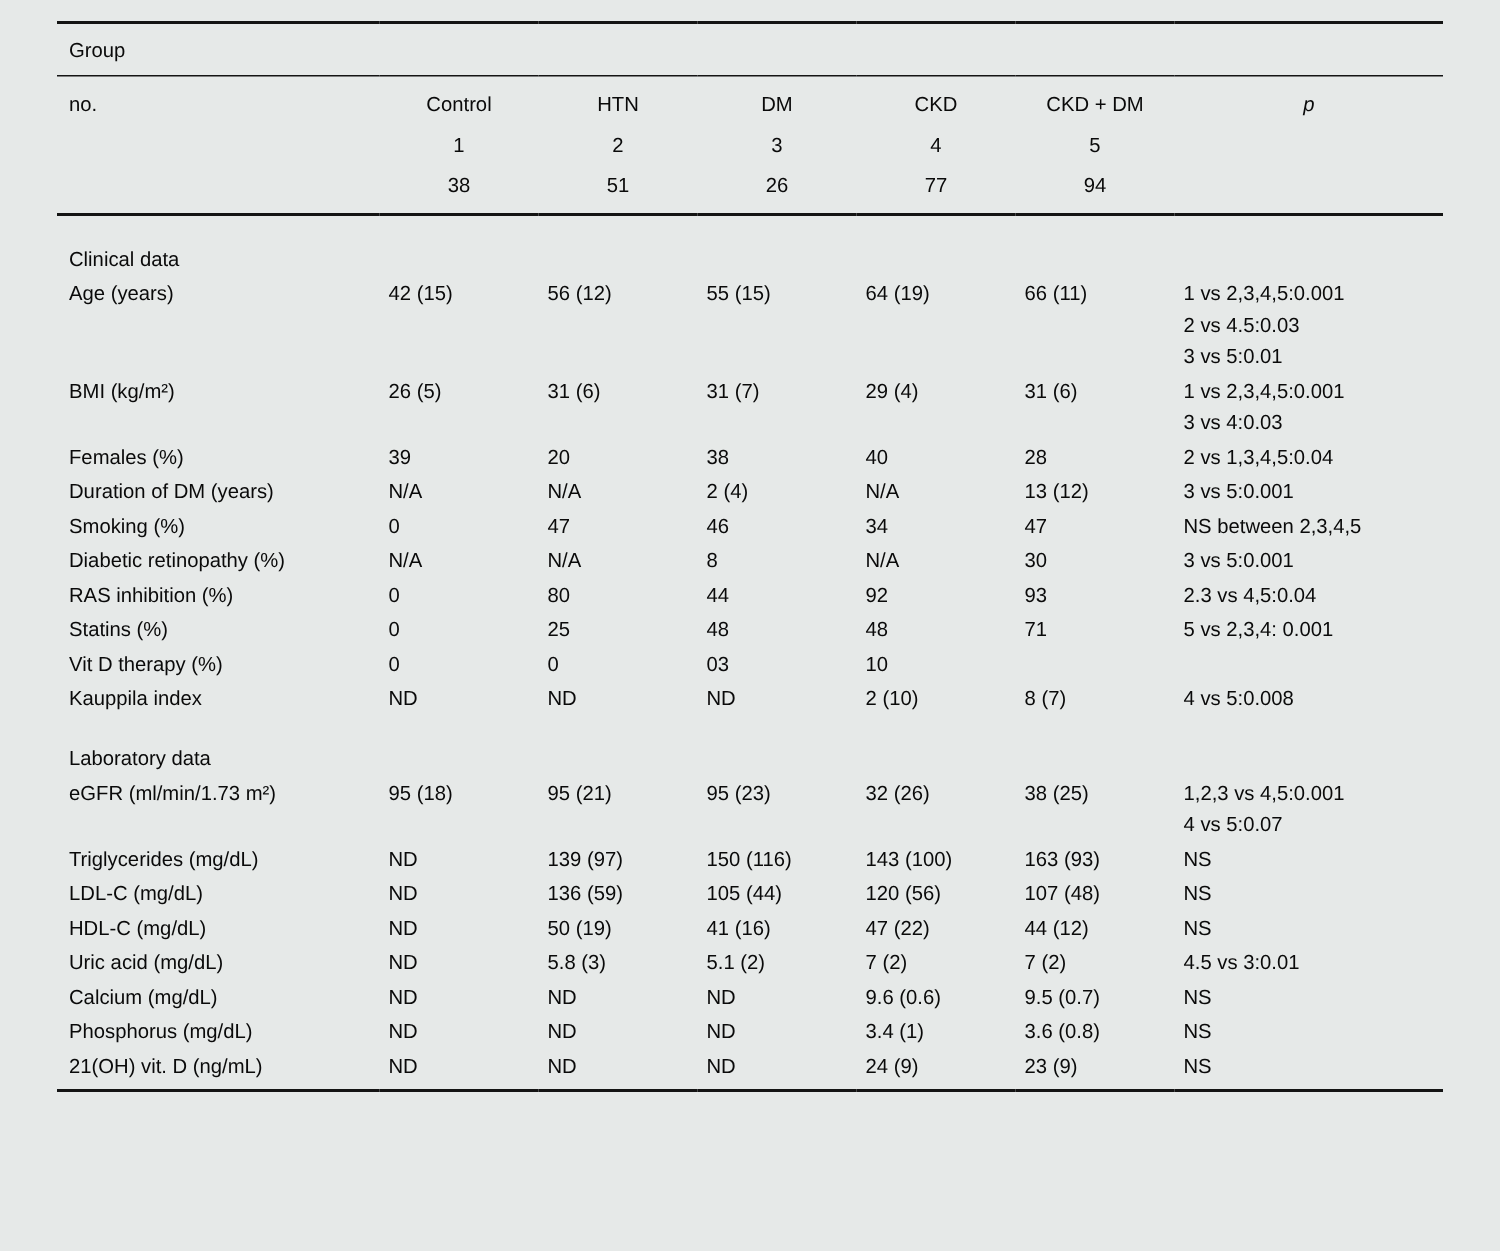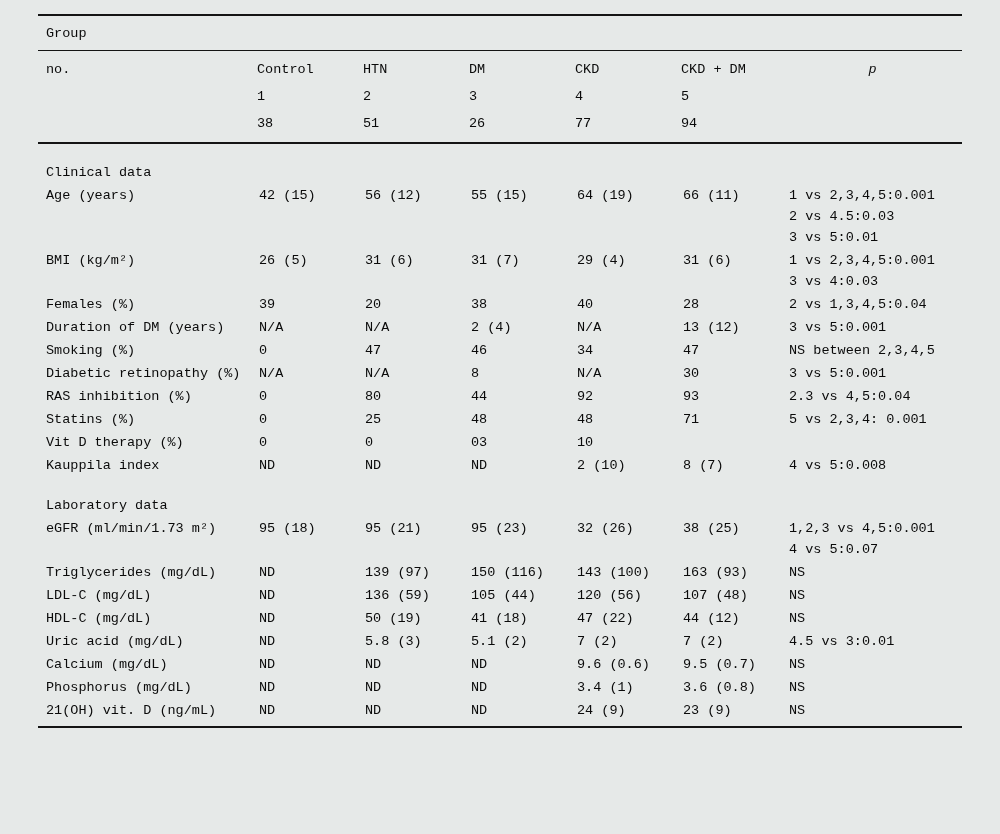--- a/index.html
+++ b/index.html
@@ -8,21 +8,20 @@
     background: #e6e9e8;
     font-family: "Liberation Sans", "DejaVu Sans", sans-serif;
     color: #0a0a0a;
   }
   .page {
     width: 1000px;
     height: 834px;
     box-sizing: border-box;
     padding: 14px 38px 0 38px;
     overflow: hidden;
-    font-family: Liberation Mono, monospace;
   }
   table.data-table {
     width: 924px;
     border-collapse: collapse;
     table-layout: fixed;
     font-size: 13.5px;
     line-height: 21px;
     border-top: 2px solid #141414;
     border-bottom: 2px solid #141414;
   }
@@ -45,21 +44,21 @@
   tr.colhead-row td, tr.colhead-row th {
     padding-top: 8px;
     padding-bottom: 3px;
   }
   tr.colhead-row .label-col { padding-left: 8px; }
   tr.numbers-row td, tr.counts-row td {
     padding-top: 3px;
     padding-bottom: 3px;
   }
   tr.counts-row td { border-bottom: 2px solid #141414; padding-bottom: 8px; }
-  th.col-head, td.center { text-align: left; }
+  th.col-head, td.center { text-align: center; }
   th.p-head { text-align: center; font-style: italic; font-weight: normal; }
 
   
   tbody td { padding-top: 1px; padding-bottom: 1px; }
   tbody td.label-col { padding-left: 8px; }
   tbody td.label-col.section { padding-top: 18px; }
   tbody td.val-col { padding-left: 6px; }
   tbody td.p-col { white-space: pre-line; padding-left: 6px; }
   tbody tr:first-child td { padding-top: 4px; }
   tbody tr:last-child td { padding-bottom: 5px; }
@@ -235,21 +234,21 @@
           <td class="val-col">136 (59)</td>
           <td class="val-col">105 (44)</td>
           <td class="val-col">120 (56)</td>
           <td class="val-col">107 (48)</td>
           <td class="p-col">NS</td>
         </tr>
         <tr>
           <td class="label-col">HDL-C (mg/dL)</td>
           <td class="val-col">ND</td>
           <td class="val-col">50 (19)</td>
-          <td class="val-col">41 (18)</td>
+          <td class="val-col">41 (16)</td>
           <td class="val-col">47 (22)</td>
           <td class="val-col">44 (12)</td>
           <td class="p-col">NS</td>
         </tr>
         <tr>
           <td class="label-col">Uric acid (mg/dL)</td>
           <td class="val-col">ND</td>
           <td class="val-col">5.8 (3)</td>
           <td class="val-col">5.1 (2)</td>
           <td class="val-col">7 (2)</td>

